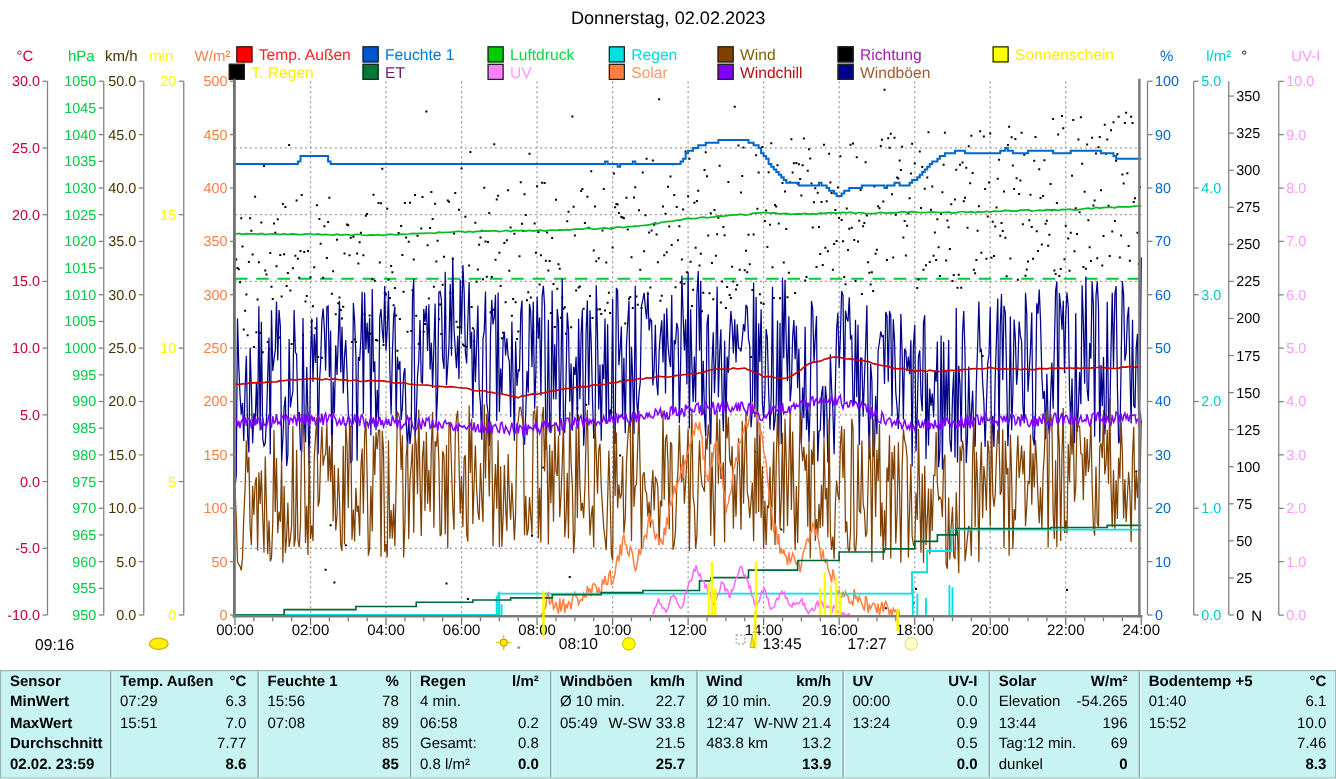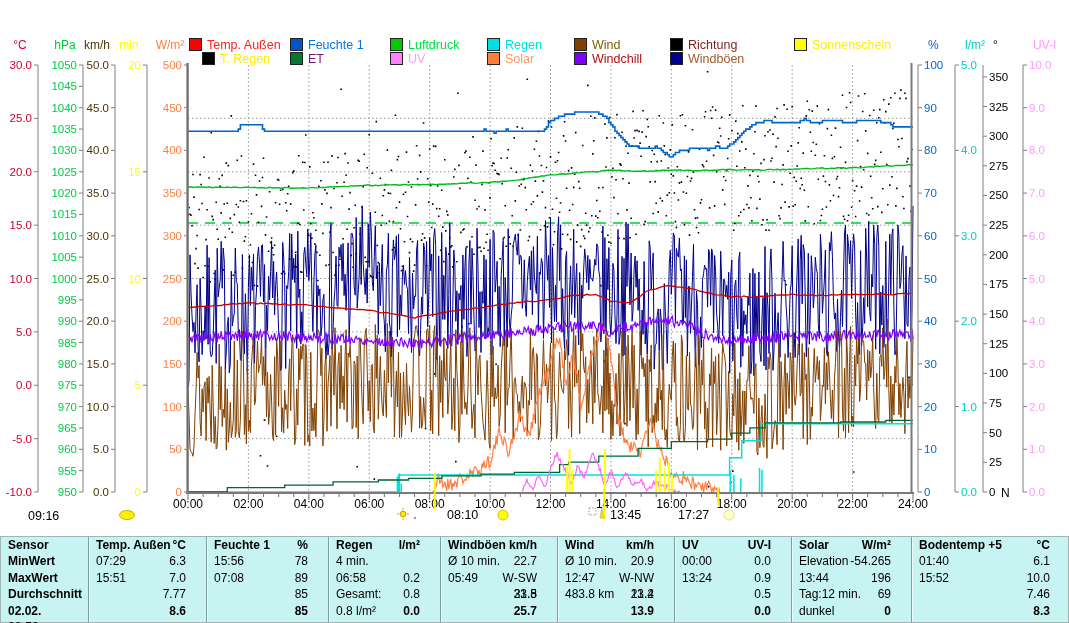--- a/index.html
+++ b/index.html
@@ -9,38 +9,39 @@
          font-size:14.5px;color:#000;}
   .li{position:absolute;height:12px;white-space:nowrap;}
   .box{display:inline-block;width:11px;height:11px;vertical-align:-2px;border:1px solid #222;}
   .lt{font-size:12.5px;margin-left:5px;}
   #chart{position:absolute;left:0;top:0;}
   #panel{position:absolute;left:0;top:536px;width:1067px;height:85px;
          background:#c8f3f3;border:1px solid #9fb6b6;}
   .pcol{position:absolute;top:0;height:85px;box-sizing:border-box;}
   .pcol.sep{border-left:1px solid #7f9f9f;box-shadow:inset 1px 0 0 #eafcfc;}
   .prow{display:flex;justify-content:space-between;height:16.4px;line-height:16.4px;
-        font-size:12px;color:#000;padding:0 20px 0 7px;}
+        font-size:12px;color:#000;padding:0 9px 0 7px;}
   .prow .pl{text-align:left;}
   .prow .pr{text-align:right;}
   .b{font-weight:bold;}
 </style>
 </head>
 <body>
 
 <div id="app">
+  <div id="title">Donnerstag, 02.02.2023</div>
   <div id="legend">
       <span class="li" style="left: 189px; top: 35px;"><span class="box" style="background: rgb(255, 0, 0);"></span><span class="lt" style="color: rgb(255, 32, 32);">Temp. Außen</span></span>
       <span class="li" style="left: 290px; top: 35px;"><span class="box" style="background: rgb(0, 85, 204);"></span><span class="lt" style="color: rgb(0, 119, 221);">Feuchte 1</span></span>
       <span class="li" style="left: 390px; top: 35px;"><span class="box" style="background: rgb(0, 204, 0);"></span><span class="lt" style="color: rgb(0, 221, 68); margin-top: 48px;">Luftdruck</span></span>
       <span class="li" style="left: 487px; top: 35px;"><span class="box" style="background: rgb(0, 224, 224);"></span><span class="lt" style="color: rgb(0, 221, 224);">Regen</span></span>
       <span class="li" style="left: 574px; top: 35px;"><span class="box" style="background: rgb(127, 64, 0);"></span><span class="lt" style="color: rgb(127, 96, 0);">Wind</span></span>
-      <span class="li" style="left: 670px; top: 35px;"><span class="box" style="background: rgb(0, 0, 0);"></span><span class="lt" style="color: #7f1d1d;">Richtung</span></span>
+      <span class="li" style="left: 670px; top: 35px;"><span class="box" style="background: rgb(0, 0, 0);"></span><span class="lt" style="color: #a21caf;">Richtung</span></span>
       <span class="li" style="left: 766px; top: 35px; padding-left: 28px;"><span class="box" style="background: rgb(255, 255, 0);"></span><span class="lt" style="color: rgb(255, 238, 0);">Sonnenschein</span></span>
-      <span class="li" style="left: 202px; top: 49px;"><span class="box" style="background: rgb(0, 0, 0);"></span><span class="lt" style="color: rgb(255, 238, 0);">T. Regen</span></span>
+      <span class="li" style="left: 183px; top: 49px;"><span class="box" style="background: rgb(0, 0, 0);"></span><span class="lt" style="color: rgb(255, 238, 0);">T. Regen</span></span>
       <span class="li" style="left: 290px; top: 49px;"><span class="box" style="background: rgb(0, 119, 51);"></span><span class="lt" style="color: #701a75;">ET</span></span>
       <span class="li" style="left: 390px; top: 49px;"><span class="box" style="background: rgb(255, 128, 255);"></span><span class="lt" style="color: rgb(255, 153, 255);">UV</span></span>
       <span class="li" style="left: 487px; top: 49px;"><span class="box" style="background: rgb(255, 127, 64);"></span><span class="lt" style="color: rgb(255, 153, 102);">Solar</span></span>
       <span class="li" style="left: 574px; top: 49px;"><span class="box" style="background: rgb(128, 0, 255);"></span><span class="lt" style="color: rgb(176, 16, 16);">Windchill</span></span>
       <span class="li" style="left: 670px; top: 49px;"><span class="box" style="background: rgb(0, 0, 144);"></span><span class="lt" style="color: rgb(160, 90, 44);">Windböen</span></span>
     </div>
   <svg id="chart" width="1069" height="623">
       <g>
         <line x1="248.41666666666666" y1="65" x2="248.41666666666666" y2="492" stroke="#999" stroke-dasharray="1.5,2.5"></line>
         <line x1="308.8333333333333" y1="65" x2="308.8333333333333" y2="492" stroke="#999" stroke-dasharray="1.5,2.5"></line>

